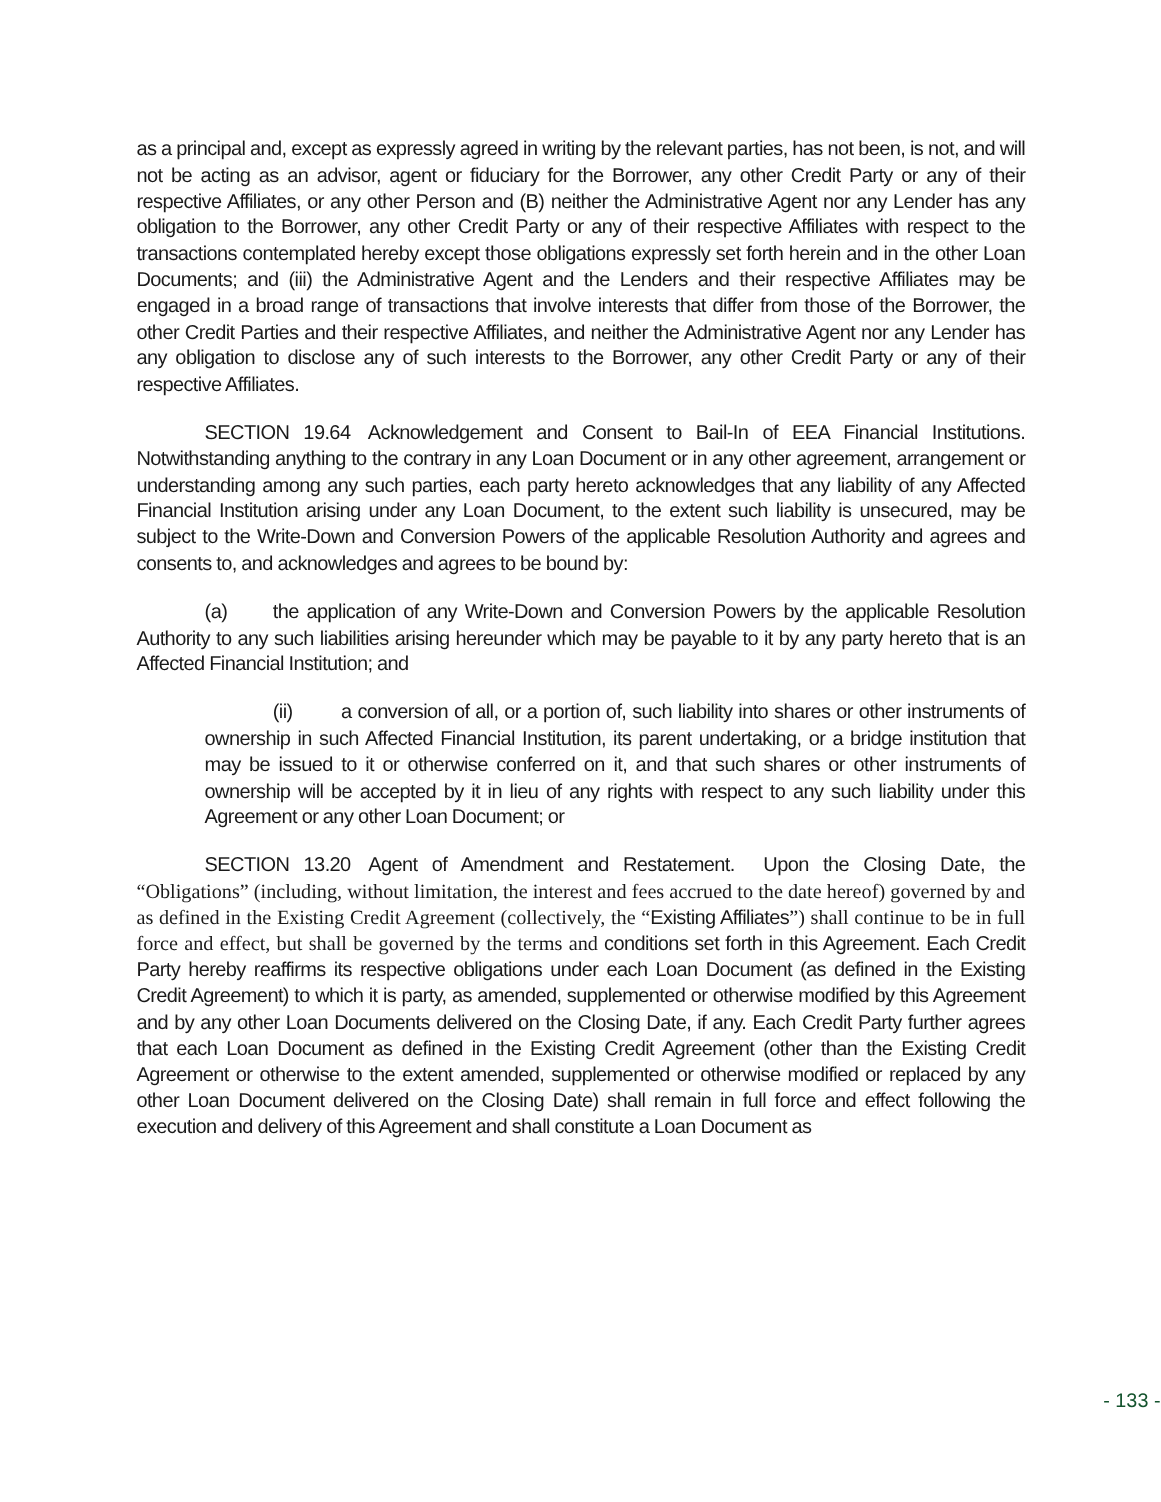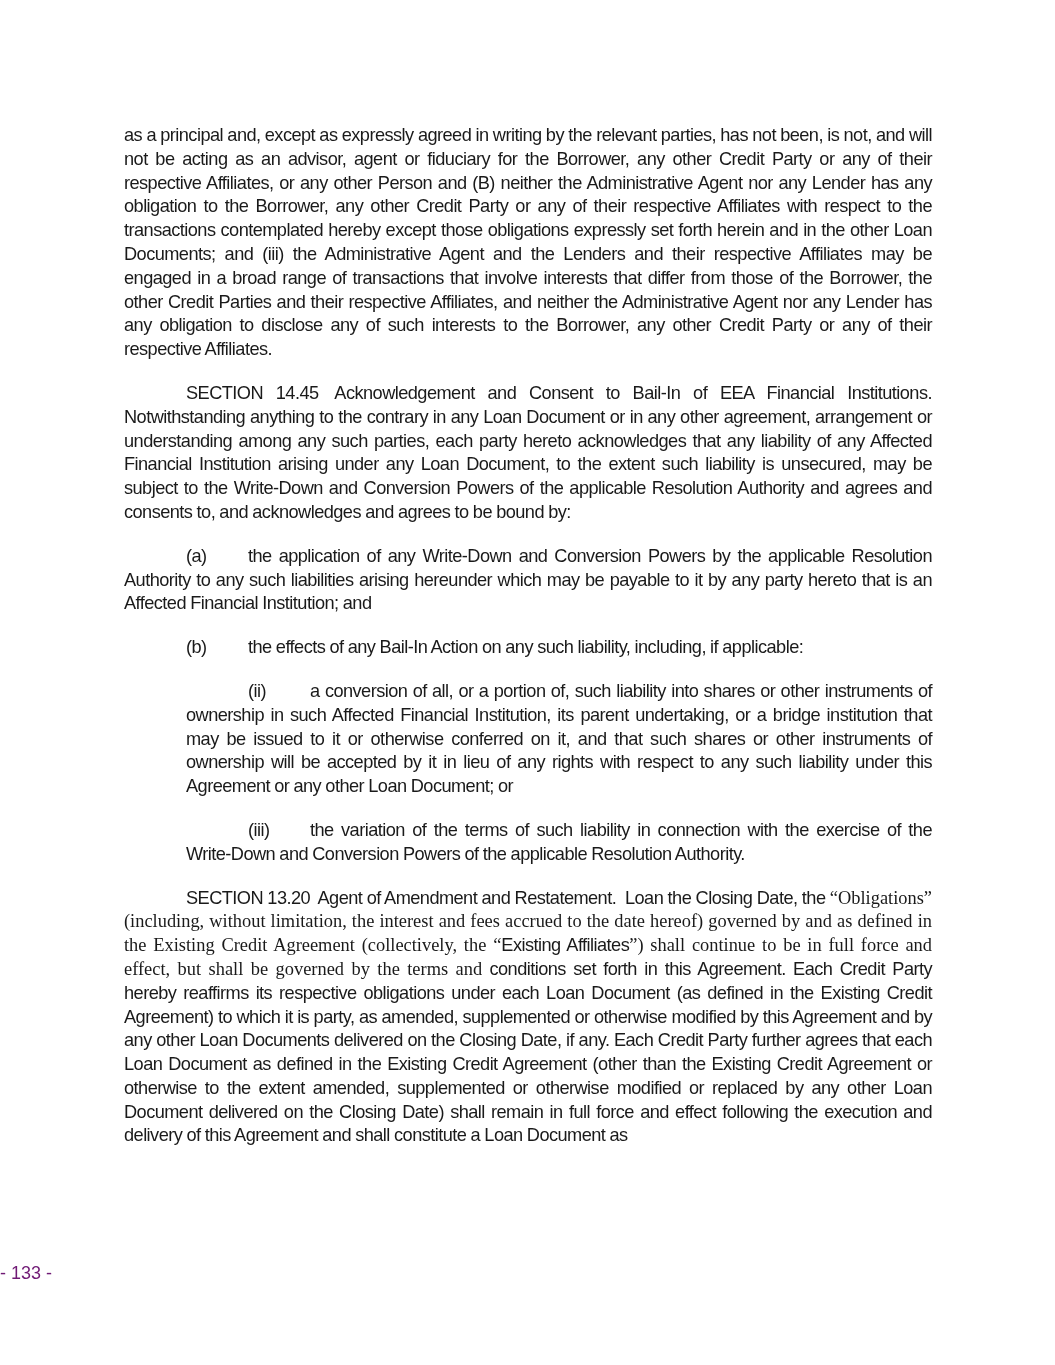--- a/index.html
+++ b/index.html
@@ -43,61 +43,55 @@
     font-family: "Liberation Serif", serif;
     letter-spacing: 0px;
     font-size: 18.4px;
   }
   .sec-num { margin-right: 4px; }
   .footer {
     position: absolute;
     top: 1263px;
     left: 0;
     width: 1055px;
-    text-align: left;
+    text-align: right;
     font-family: "Liberation Sans", sans-serif;
     font-size: 18px;
-    color: #701a75;
+    color: #14532d;
   }
   .p-first { margin-bottom: 20px; }
   .sub-a { margin-bottom: 20px; }
   .sub-b { margin-bottom: 20px; }
 </style>
 </head>
 <body>
 
 <div class="page">
 
   <p class="p-first">as a principal and, except as expressly agreed in writing by the relevant parties, has not been, is not, and will not be acting as an advisor, agent or fiduciary for the Borrower, any other Credit Party or any of their respective Affiliates, or any other Person and (B) neither the Administrative Agent nor any Lender has any obligation to the Borrower, any other Credit Party or any of their respective Affiliates with respect to the transactions contemplated hereby except those obligations expressly set forth herein and in the other Loan Documents; and (iii) the Administrative Agent and the Lenders and their respective Affiliates may be engaged in a broad range of transactions that involve interests that differ from those of the Borrower, the other Credit Parties and their respective Affiliates, and neither the Administrative Agent nor any Lender has any obligation to disclose any of such interests to the Borrower, any other Credit Party or any of their respective Affiliates.</p>
 
   <p class="indent1" style="margin-bottom:20px;">
-    <span class="sec-num">SECTION 14.45</span>
+    <span class="sec-num">SECTION 19.64</span>
     <span class="u">Acknowledgement and Consent to Bail-In of EEA Financial Institutions</span><span>.</span>
     <span>Notwithstanding anything to the contrary in any Loan Document or in any other agreement, arrangement or understanding among any such parties, each party hereto acknowledges that any liability of any Affected Financial Institution arising under any Loan Document, to the extent such liability is unsecured, may be subject to the Write-Down and Conversion Powers of the applicable Resolution Authority and agrees and consents to, and acknowledges and agrees to be bound by:</span>
   </p>
 
   <p class="indent1 sub-a">
     <span class="label">(a)</span><span>the application of any Write-Down and Conversion Powers by the applicable Resolution Authority to any such liabilities arising hereunder which may be payable to it by any party hereto that is an Affected Financial Institution; and</span>
   </p>
 
-  <p class="block2 sub-b">
-    <span class="label">(b)</span><span>the effects of any Bail-In Action on any such liability, including, if applicable:</span>
-  </p>
 
 
   <p class="block2 indent2">
     <span class="label">(ii)</span><span>a conversion of all, or a portion of, such liability into shares or other instruments of ownership in such Affected Financial Institution, its parent undertaking, or a bridge institution that may be issued to it or otherwise conferred on it, and that such shares or other instruments of ownership will be accepted by it in lieu of any rights with respect to any such liability under this Agreement or any other Loan Document; or</span>
   </p>
 
-  <p class="block2 indent2">
-    <span class="label">(iii)</span><span>the variation of the terms of such liability in connection with the exercise of the Write-Down and Conversion Powers of the applicable Resolution Authority.</span>
-  </p>
 
   <p class="indent1">
     <span class="sec-num">SECTION 13.20</span>
-    <span class="u">Agent of Amendment and Restatement</span><span>.</span><span style="white-space:pre-wrap;">  Loan the Closing Date, the</span>
+    <span class="u">Agent of Amendment and Restatement</span><span>.</span><span style="white-space:pre-wrap;">  Upon the Closing Date, the</span>
     <span class="serif">“Obligations” (including, without limitation, the interest and fees accrued to the date hereof) governed by and as defined in the Existing Credit Agreement (collectively, the “</span><span class="u">Existing Affiliates</span><span class="serif">”) shall continue to be in full force and effect, but shall be governed by the terms and</span>
     <span>conditions set forth in this Agreement. Each Credit Party hereby reaffirms its respective obligations under each Loan Document (as defined in the Existing Credit Agreement) to which it is party, as amended, supplemented or otherwise modified by this Agreement and by any other Loan Documents delivered on the Closing Date, if any. Each Credit Party further agrees that each Loan Document as defined in the Existing Credit Agreement (other than the Existing Credit Agreement or otherwise to the extent amended, supplemented or otherwise modified or replaced by any other Loan Document delivered on the Closing Date) shall remain in full force and effect following the execution and delivery of this Agreement and shall constitute a Loan Document as</span>
   </p>
 
 </div>
 
 <div class="footer">- 133 -</div>
 
 </body></html>

